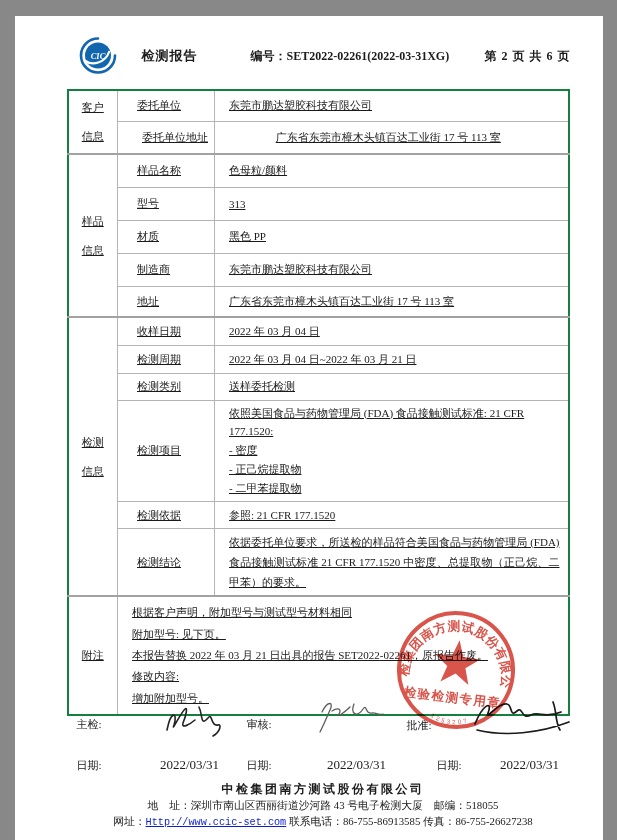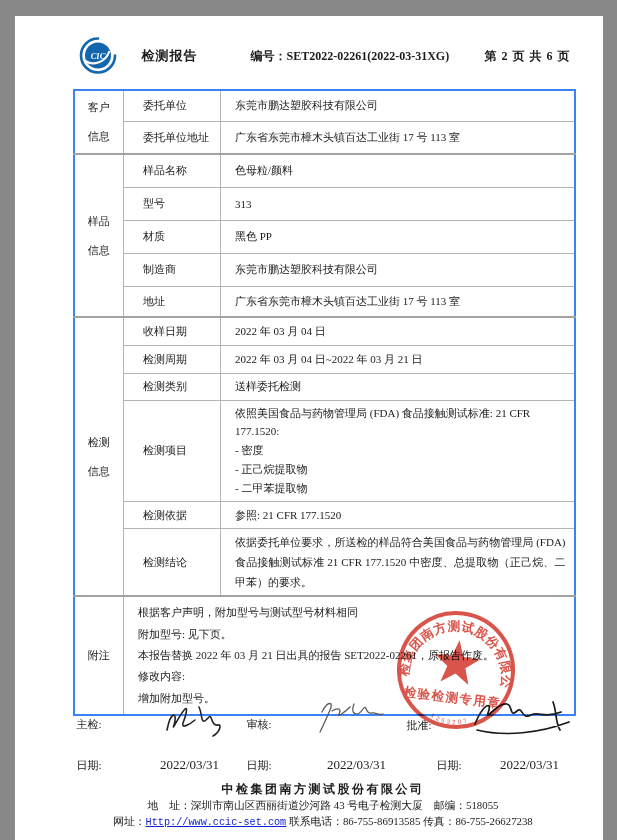--- a/index.html
+++ b/index.html
@@ -15,39 +15,40 @@
 
   
   .hdr { position: absolute; left: 58px; top: 16px; width: 501px; height: 48px; }
   .hdr .logo { position: absolute; left: 2px; top: 2px; }
   .hdr .title { position: absolute; left: 69px; top: 15px; font-size: 13px; font-weight: bold; letter-spacing: 1px; }
   .hdr .no-line { position: absolute; left: 178px; top: 16px; font-size: 12px; font-weight: bold; }
   .hdr .pageinfo { position: absolute; left: 412px; top: 16px; font-size: 12px; font-weight: bold; letter-spacing: 1px; }
 
   
   table.rpt {
-    position: absolute; left: 58px; top: 73px;
+    position: absolute; left: 52px; top: 73px;
     width: 501px;
     border-collapse: collapse; table-layout: fixed;
-    border: 2px solid #3b82f6;
+    border: 2px solid #15803d;
+    text-decoration: underline;
   }
   table.rpt td {
     border: 1px solid #b4b4b4;
     font-size: 11px;
     vertical-align: middle;
     overflow: hidden;
   }
   table.rpt tr.sec-start td { border-top: 2px solid #a2a2a2; }
   td.sec-label { text-align: center; white-space: pre-line; line-height: 2.6; }
   td.field { padding-left: 19px; }
   td.value { padding: 3px 20px 3px 14px; }
   td.value.pre  { white-space: pre-line; line-height: 1.72; }
   td.value.just { text-align: justify; line-height: 1.82; padding-right: 8px; }
   td.note-cell  { white-space: pre-line; line-height: 1.95; padding: 5px 10px 5px 14px; vertical-align: middle; }
-  .rh-a { height: 31px; } .rh-b { height: 33px; } .rh-c { height: 33px; }
+  .rh-a { height: 31px; } .rh-b { height: 33px; text-align: center; } .rh-c { height: 33px; }
   .rh-d { height: 28px; } .rh-e { height: 27px; } .rh-f { height: 92px; }
   .rh-g { height: 60px; } .rh-h { height: 102px; }
 
   
   .sig-label { position: absolute; font-size: 11px; }
   .sig-date  { position: absolute; font-size: 13px; width: 110px; text-align: center; }
   .sig-svg   { position: absolute; }
 
   
   .stamp { position: absolute; left: 356px; top: 569px; width: 170px; height: 170px;

